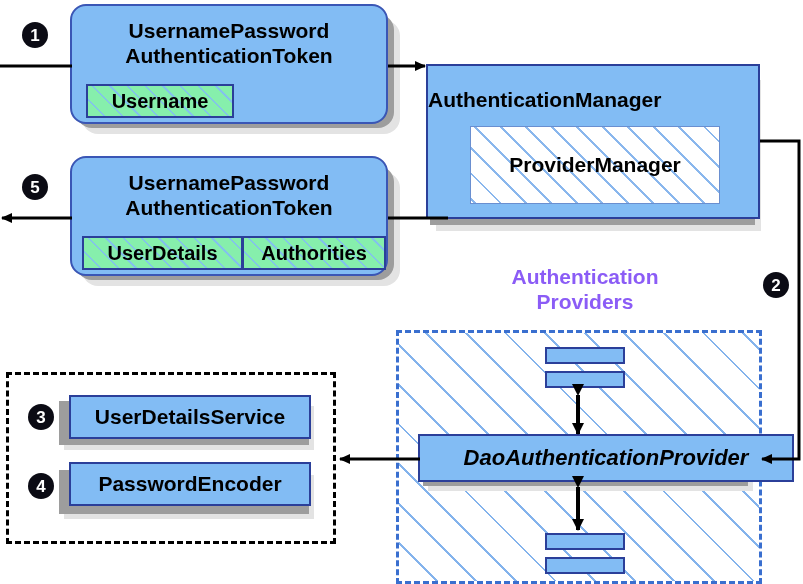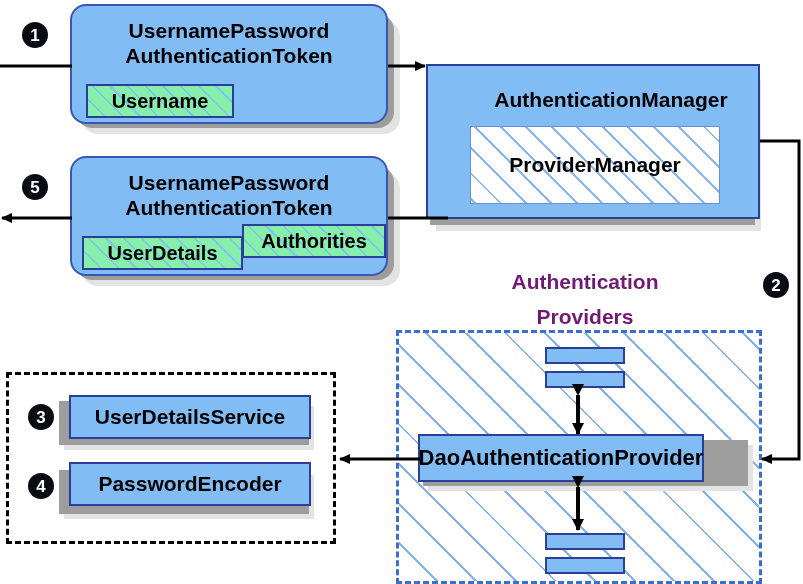--- a/index.html
+++ b/index.html
@@ -151,22 +151,22 @@
     border: 3px dashed #000000;
     box-sizing: border-box;
   }
 
   
   .caption {
     position: absolute;
     text-align: center;
     font-size: 21px;
     font-weight: bold;
-    line-height: 35px;
-    color: #701a75;
+    line-height: 25px;
+    color: #8b5cf6;
     white-space: pre-line;
   }
 
   
   .badge {
     position: absolute;
     width: 26px;
     height: 26px;
     border-radius: 50%;
     background: #0b0b14;
@@ -260,39 +260,39 @@
     </div>
 
   </div>
 
   <div class="badge" style="left:22px; top:22px;">1</div>
 
   <div class="shadow-light abs" style="left:436px; top:80px; width:325px; height:151px;"></div>
   <div class="shadow-dark abs" style="left:430px; top:74px; width:325px; height:151px;"></div>
 
   <div class="node-blue" style="left:426px; top:64px; width:334px; height:155px; display:block;">
-    <div class="abs" style="left:0; right:8px; top:22px; text-align:center; font-size:21px; font-weight:bold; color:#000;padding-left:44px;">AuthenticationManager</div>
+    <div class="abs" style="left:0; right:8px; top:22px; text-align:left; font-size:21px; font-weight:bold; color:#000;">AuthenticationManager</div>
 
     <div class="hatch-panel" style="left:42px; top:60px; width:250px; height:78px;">
       <span class="panel-label">ProviderManager</span>
     </div>
   </div>
 
   <div class="shadow-light abs" style="left:82px; top:172px; width:318px; height:114px; border-radius:16px;"></div>
   <div class="shadow-dark abs" style="left:76px; top:166px; width:318px; height:114px; border-radius:16px;"></div>
 
   <div class="token-card" style="left:70px; top:156px; width:318px; height:120px;">
     <div class="token-title">UsernamePassword
 AuthenticationToken</div>
 
     <div class="token-slot hatch-lite" style="left:10px; top:78px; width:161px; height:34px;">
       <span class="slot-label">UserDetails</span>
     </div>
 
-    <div class="token-slot hatch-lite" style="left:170px; top:66px; width:144px; height:34px;">
+    <div class="token-slot hatch-lite" style="left:170px; top:78px; width:144px; height:34px;">
       <span class="slot-label">Authorities</span>
     </div>
   </div>
 
   <div class="badge" style="left:22px; top:174px;">5</div>
 
   <div class="caption" style="left:470px; top:264px; width:230px;">Authentication
 Providers</div>
 
   <div class="badge" style="left:763px; top:272px;">2</div>
@@ -302,21 +302,21 @@
     <div class="mini-bar" style="left:146px; top:14px; width:80px; height:17px;"></div>
     <div class="mini-bar" style="left:146px; top:38px; width:80px; height:17px;"></div>
 
     <div class="mini-bar" style="left:146px; top:200px; width:80px; height:17px;"></div>
     <div class="mini-bar" style="left:146px; top:224px; width:80px; height:17px;"></div>
   </div>
 
   <div class="shadow-light abs" style="left:428px; top:445px; width:325px; height:46px; z-index:20;"></div>
   <div class="shadow-dark abs" style="left:423px; top:440px; width:325px; height:46px; z-index:20;"></div>
 
-  <div class="node-blue" style="left:418px; top:434px; width:286px; height:48px; font-size:22px; z-index:22;">
+  <div class="node-blue" style="left:418px; top:434px; width:376px; height:48px; font-size:22px; z-index:22;font-style:italic;">
     <span>DaoAuthenticationProvider</span>
   </div>
 
   <div class="dashed-black-box" style="left:6px; top:372px; width:330px; height:172px;"></div>
 
   <div class="shadow-light abs" style="left:64px; top:406px; width:250px; height:44px;"></div>
   <div class="shadow-dark abs" style="left:59px; top:401px; width:250px; height:44px;"></div>
   <div class="node-blue" style="left:69px; top:395px; width:242px; height:44px; font-size:21px;">
     <span>UserDetailsService</span>
   </div>

